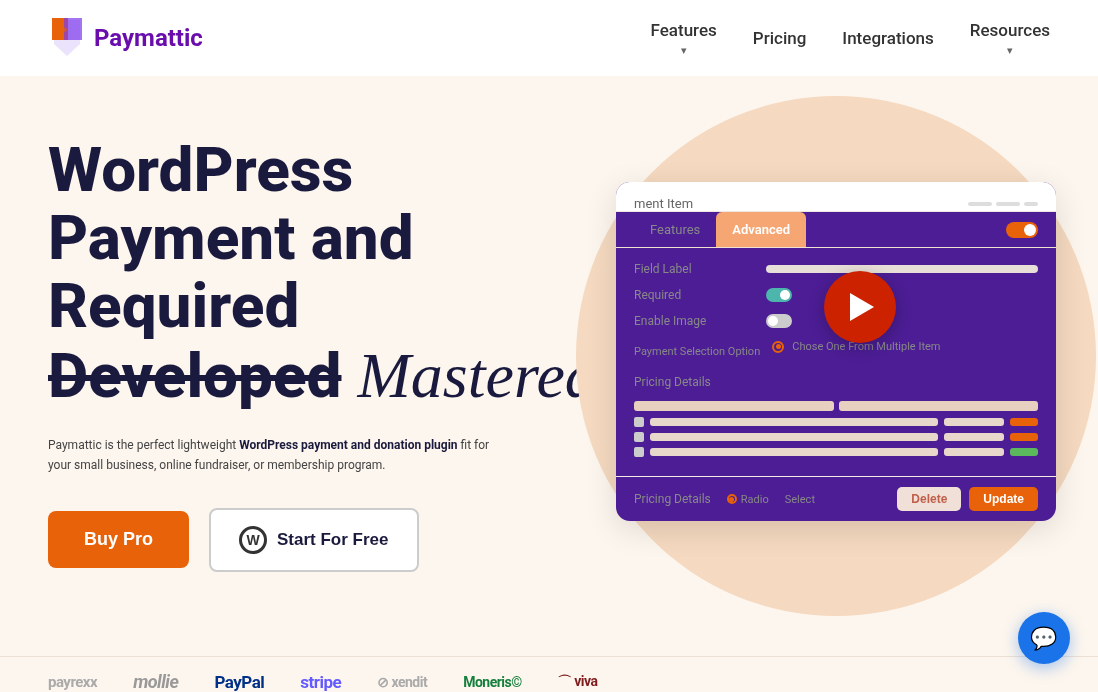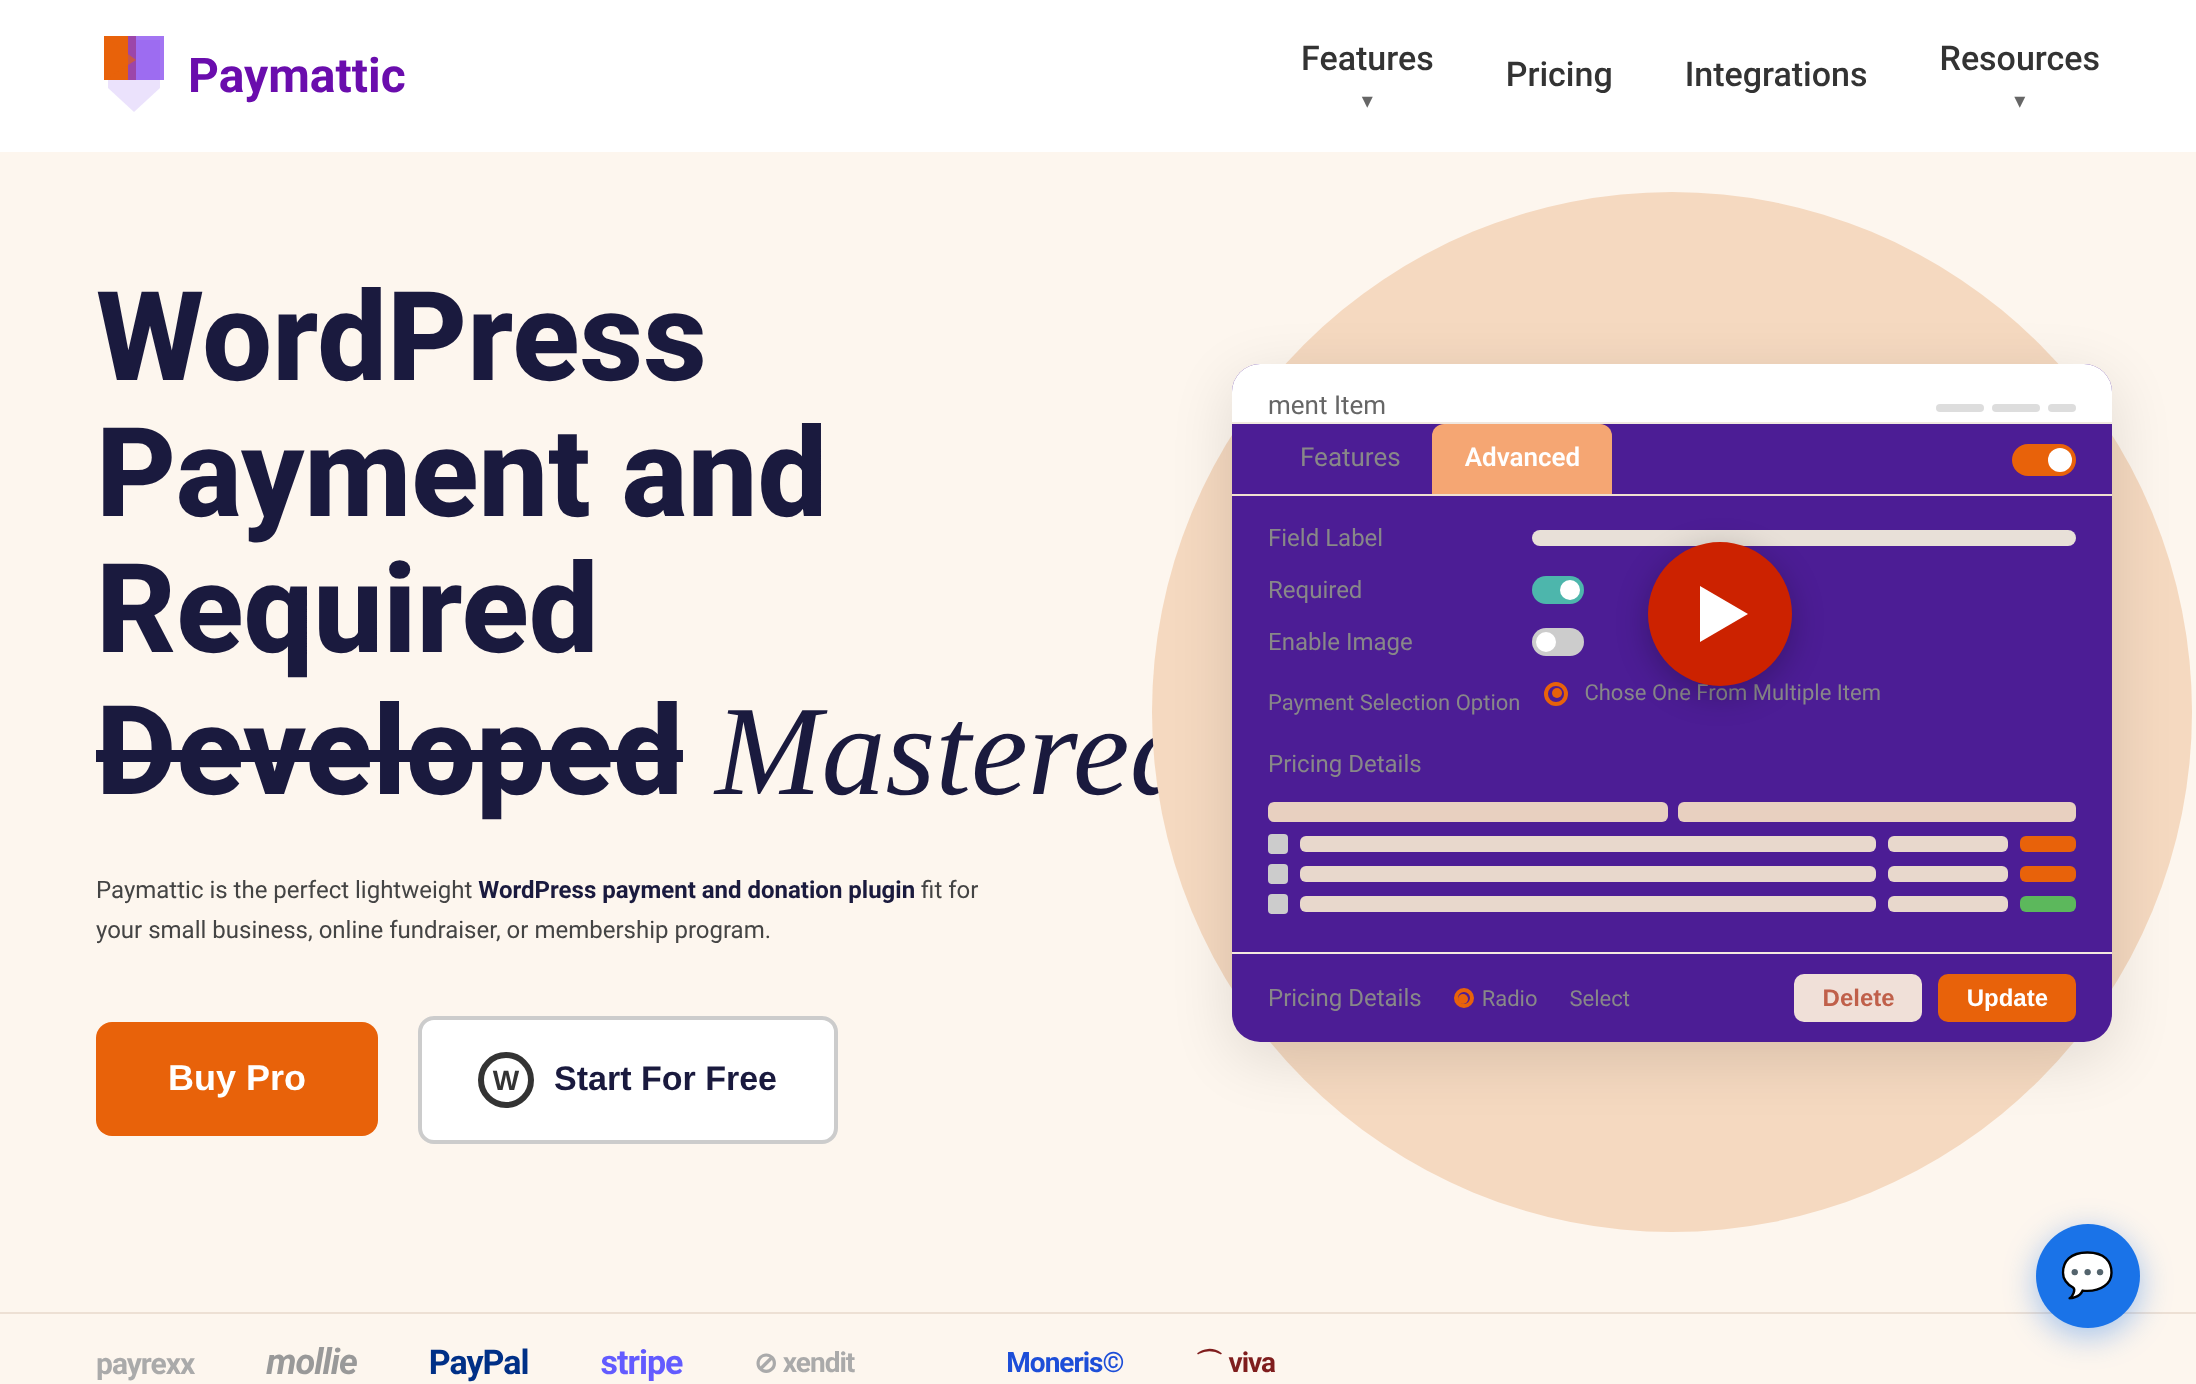--- a/index.html
+++ b/index.html
@@ -431,21 +431,21 @@
       font-size: 18px;
       font-weight: 700;
       color: #888;
       letter-spacing: -0.5px;
     }
     .brand-logo.payrexx { color: #aaa; font-size: 15px; }
     .brand-logo.mollie { color: #999; font-style: italic; font-size: 18px; }
     .brand-logo.paypal { color: #003087; font-size: 17px; }
     .brand-logo.stripe { color: #635bff; font-size: 17px; }
     .brand-logo.xendit { color: #aaa; font-size: 14px; }
-    .brand-logo.moneris { color: #1d4ed8; font-size: 14px; margin-left: 40px; }
+    .brand-logo.moneris { color: #15803d; font-size: 14px; }
     .brand-logo.viva { color: #7f1d1d; font-size: 14px; }
 
     
     .chat-fab {
       position: fixed;
       bottom: 28px;
       right: 28px;
       width: 52px;
       height: 52px;
       background: #1a73e8;

